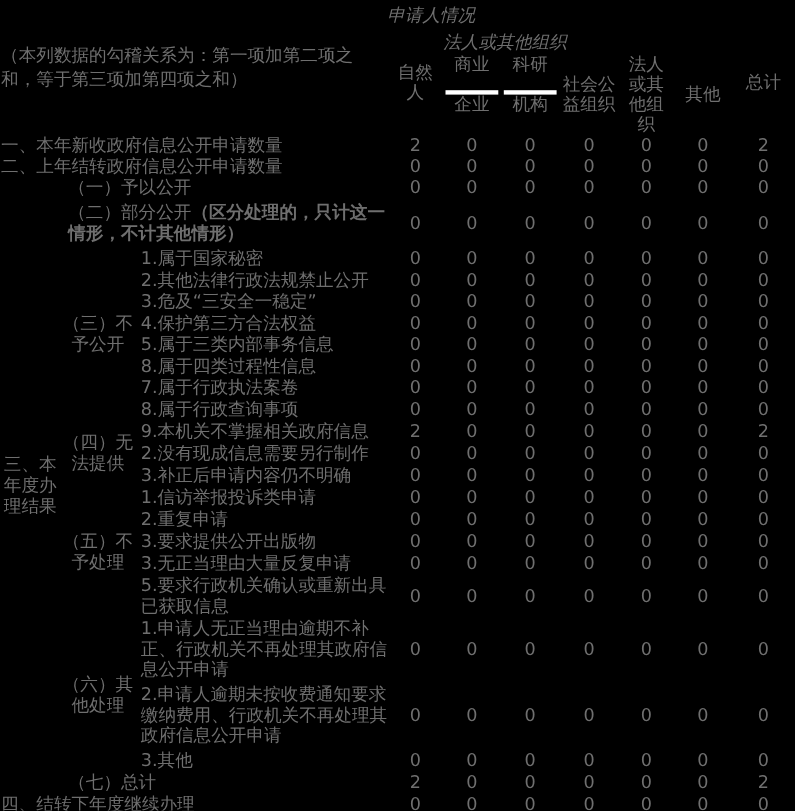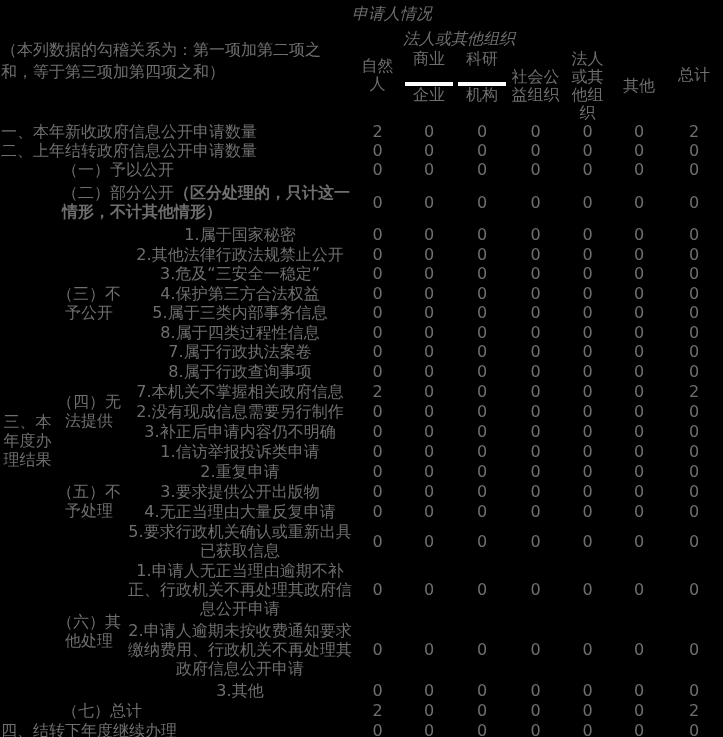--- a/index.html
+++ b/index.html
@@ -14,21 +14,21 @@
   .h-center{text-align:left;line-height:18px;font-style:italic;}
   .h-col{text-align:center;line-height:18px;padding:0 2px;}
   .split-wrap{position:relative;top:-10px;display:inline-block;}
   .split-top{display:inline-block;border-bottom:4px solid #ffffff;padding:1px 8px 14px;}
   .split-bot{display:block;padding-top:0;line-height:18px;}
   
   .sec{text-align:left;padding-left:1px;}
   .grp3{text-align:center;padding:0 2px;margin-left:36px;}
   .grp{text-align:center;padding:0 2px;}
   .sub{text-align:left;padding-left:7px;}
-  .item{text-align:center;padding-left:5px;}
+  .item{text-align:left;padding-left:5px;}
   .val{text-align:center;}
   .kai{font-weight:bold;font-family:"DejaVu Serif","Liberation Serif",serif;margin-top:40px;}
 </style>
 </head>
 <body>
 
 <div class="screen">
   <table>
     <colgroup>
       <col style="width:55px">
@@ -188,21 +188,21 @@
           <td class="val">0</td>
           <td class="val">0</td>
           <td class="val">0</td>
           <td class="val">0</td>
           <td class="val">0</td>
           <td class="val">0</td>
           <td class="val">0</td>
         </tr>
         <tr style="height: 20px;">
           <td class="grp" rowspan="3"><span>（四）无法提供</span></td>
-          <td class="item"><span>7.本机关不掌握相关政府信息</span></td>
+          <td class="item"><span>9.本机关不掌握相关政府信息</span></td>
           <td class="val">2</td>
           <td class="val">0</td>
           <td class="val">0</td>
           <td class="val">0</td>
           <td class="val">0</td>
           <td class="val">0</td>
           <td class="val">2</td>
         </tr>
         <tr style="height: 20px;">
           <td class="item"><span>2.没有现成信息需要另行制作</span></td>
@@ -249,21 +249,21 @@
           <td class="item"><span>3.要求提供公开出版物</span></td>
           <td class="val">0</td>
           <td class="val">0</td>
           <td class="val">0</td>
           <td class="val">0</td>
           <td class="val">0</td>
           <td class="val">0</td>
           <td class="val">0</td>
         </tr>
         <tr style="height: 20px;">
-          <td class="item"><span>4.无正当理由大量反复申请</span></td>
+          <td class="item"><span>3.无正当理由大量反复申请</span></td>
           <td class="val">0</td>
           <td class="val">0</td>
           <td class="val">0</td>
           <td class="val">0</td>
           <td class="val">0</td>
           <td class="val">0</td>
           <td class="val">0</td>
         </tr>
         <tr style="height: 40px;">
           <td class="item"><span>5.要求行政机关确认或重新出具已获取信息</span></td>

